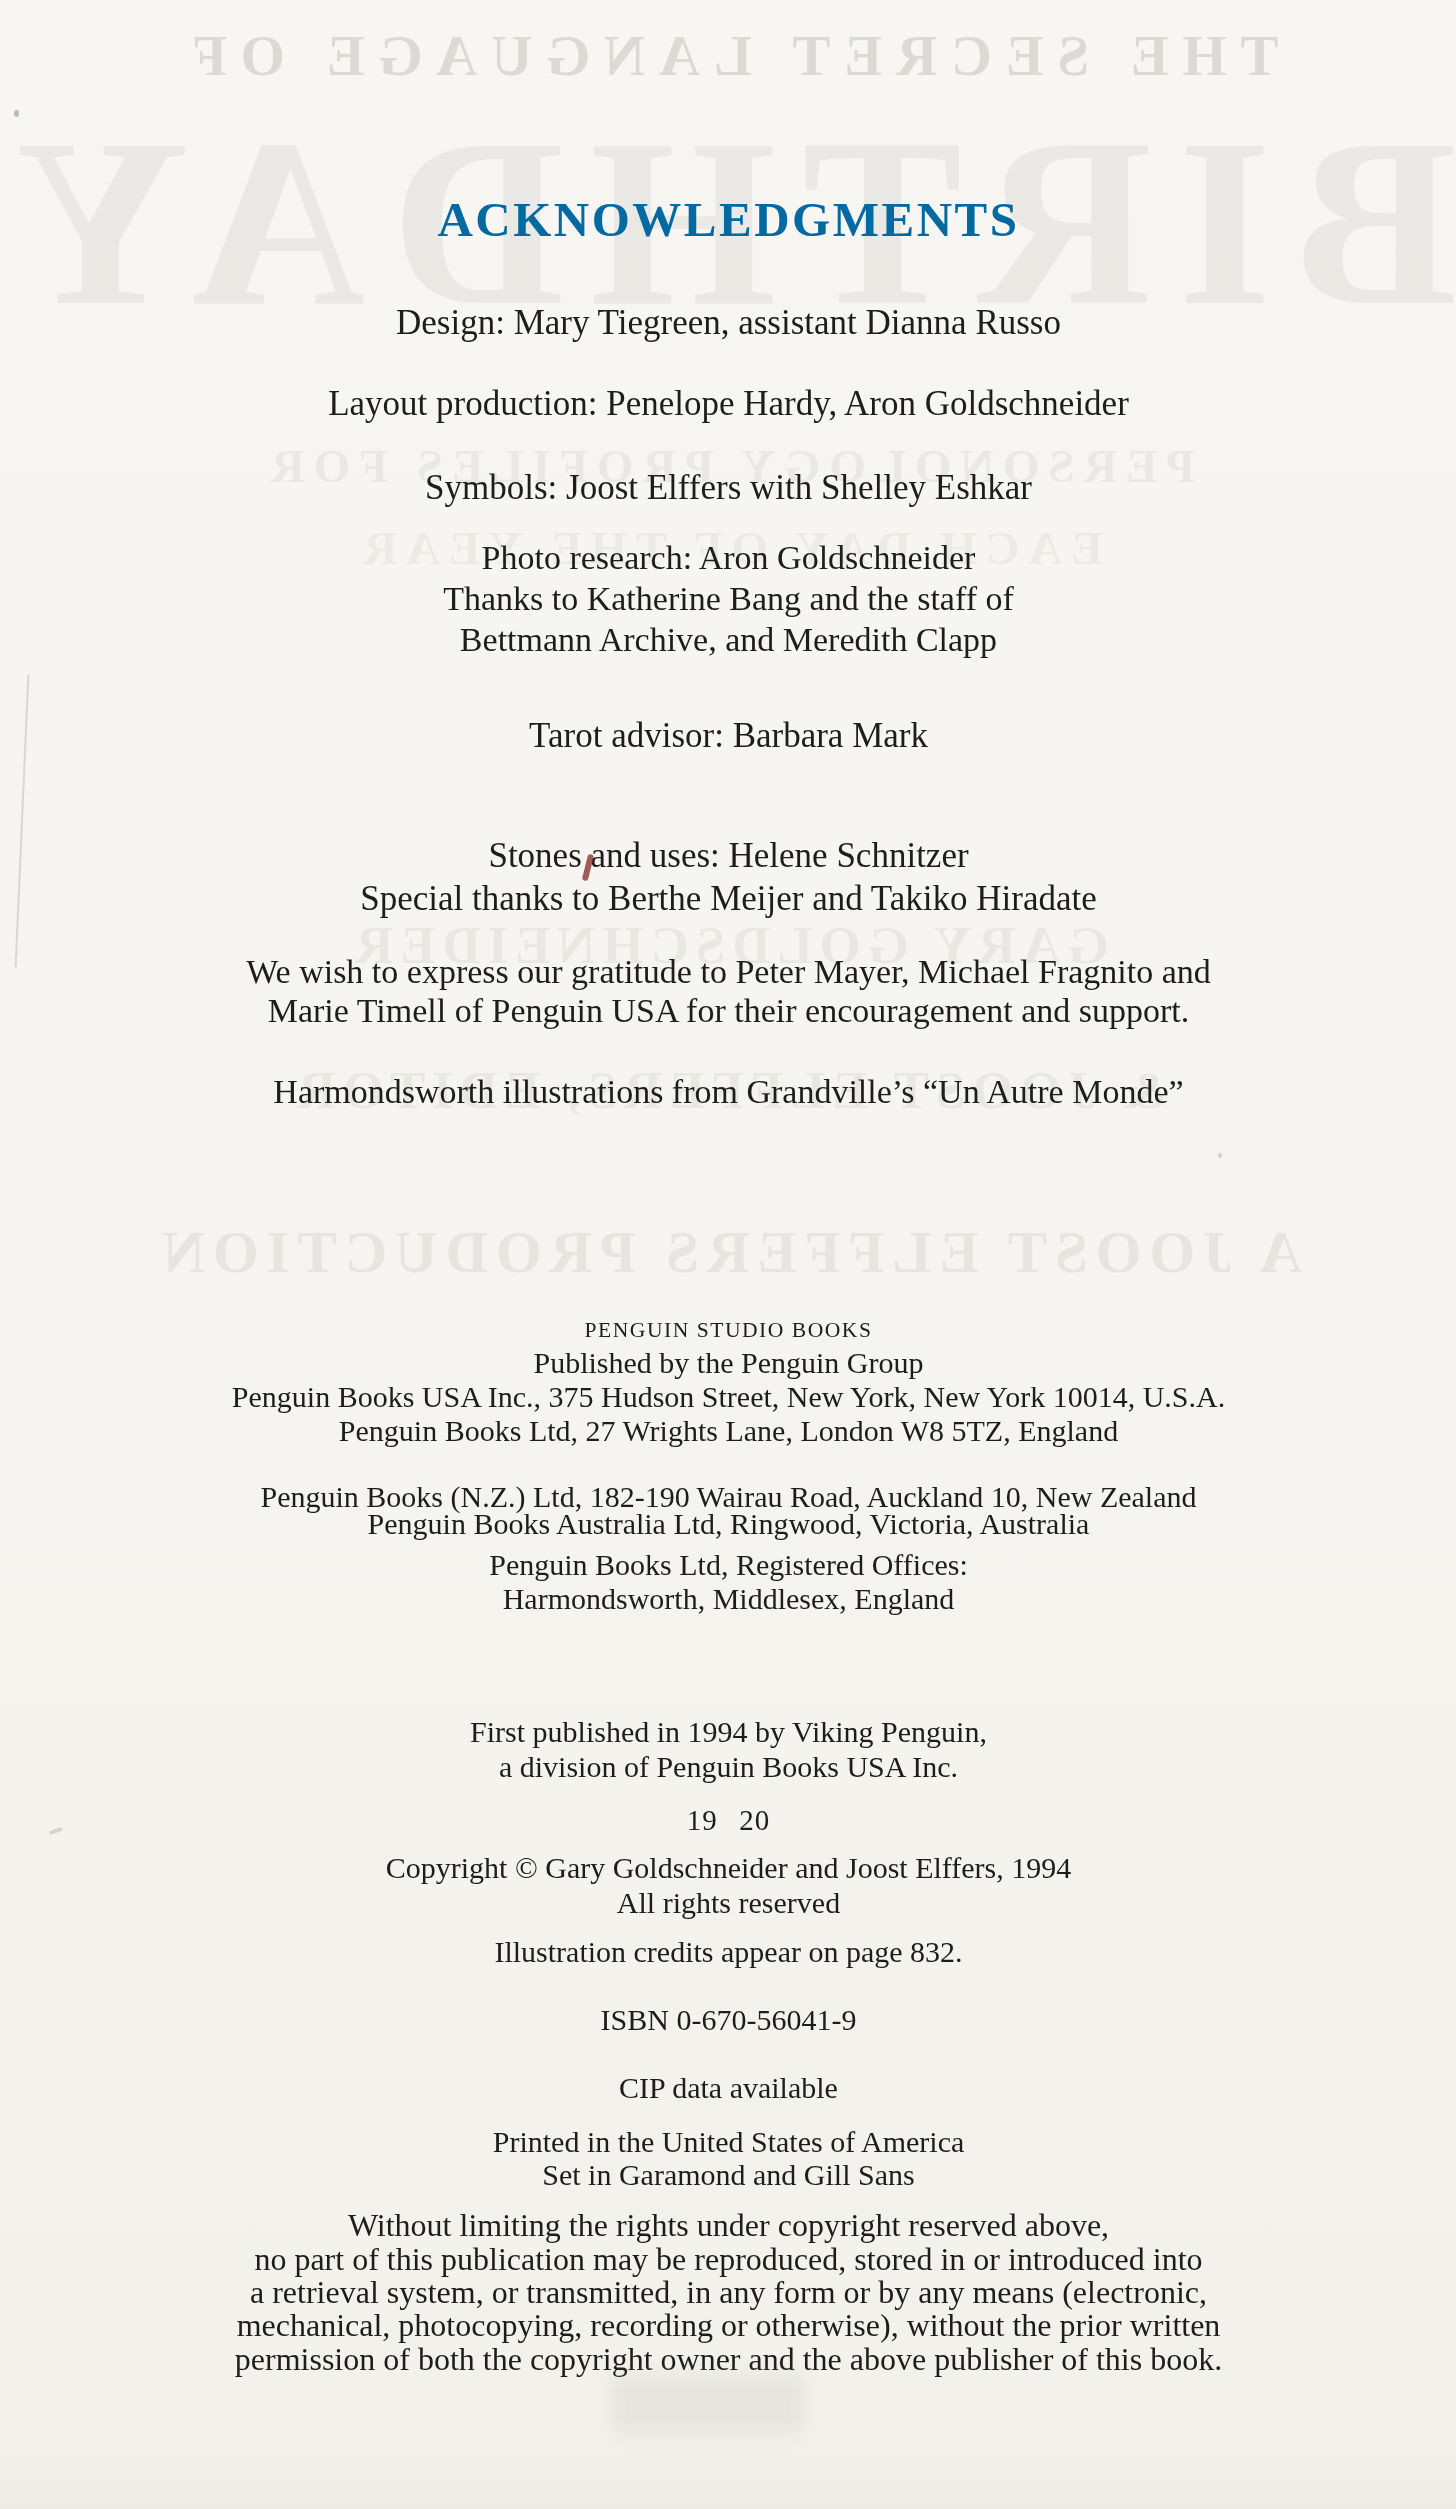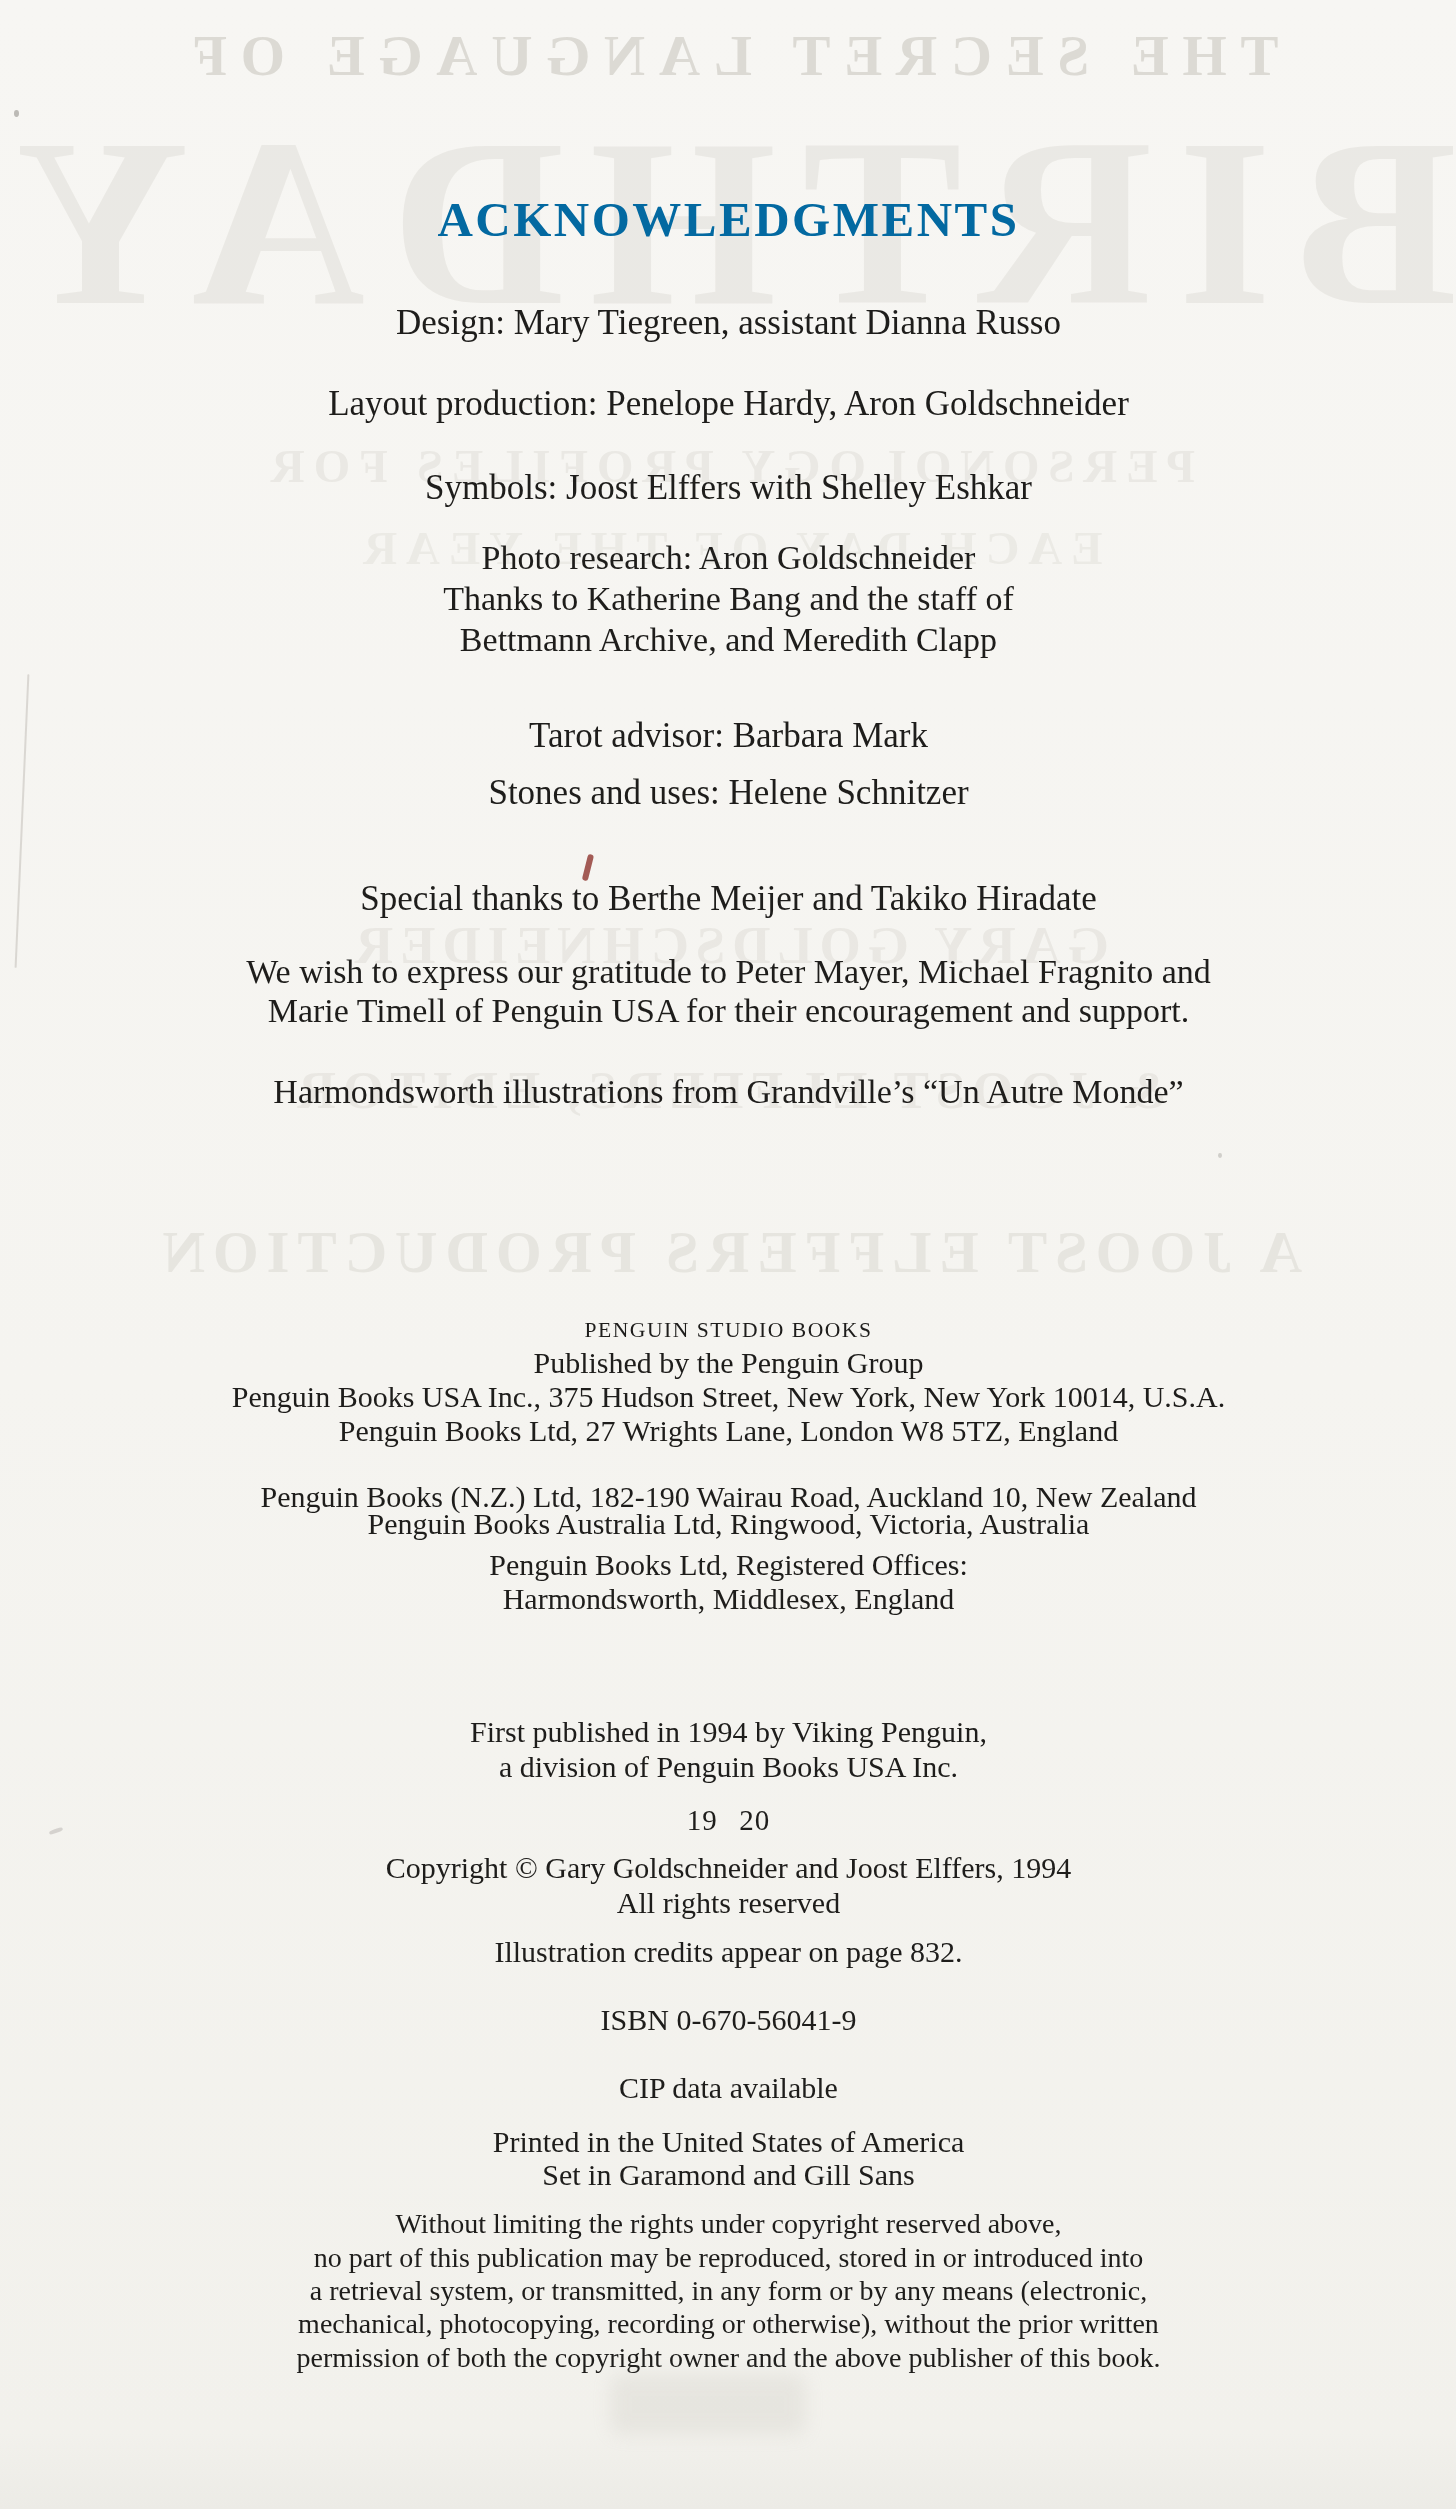--- a/index.html
+++ b/index.html
@@ -21,21 +21,21 @@
   .line{
     position:absolute;left:0;width:100%;text-align:center;line-height:1.05;
     white-space:nowrap;
   }
   .t-title{font-size:49px;letter-spacing:2.5px;font-weight:bold;color:#0369a1;}
   .t-credit{font-size:35px;margin-top:11px;}
   .t-small-credit{font-size:34px;}
   .t-pub{font-size:30px;}
   .t-imprint{font-size:21.6px;letter-spacing:1.5px;}
   .t-num{font-size:29px;font-weight:normal;letter-spacing:1px;}
-  .t-legal{font-size:28px;}
+  .t-legal{font-size:32px;}
   .italic{}
   .num-gap{display:inline-block;margin:0 10.8px;}
   
   .ghost{
     position:absolute;left:0;width:100%;text-align:center;line-height:1;
     transform:scaleX(-1);
     font-weight:bold;color:#76705f;white-space:nowrap;pointer-events:none;
   }
   .g-series{top:27.4px;font-size:57px;letter-spacing:13.7px;opacity:.20;}
   .g-title{top:102px;font-size:240px;letter-spacing:25.5px;opacity:.09;}
@@ -78,21 +78,21 @@
 
 <div class="line t-title" style="top:194px">ACKNOWLEDGMENTS</div>
 
 <div class="line t-credit" style="top:294px">Design: Mary Tiegreen, assistant Dianna Russo</div>
 <div class="line t-credit" style="top:375px">Layout production: Penelope Hardy, Aron Goldschneider</div>
 <div class="line t-credit" style="top:459px">Symbols: Joost Elffers with Shelley Eshkar</div>
 <div class="line t-small-credit" style="top:540px">Photo research: Aron Goldschneider</div>
 <div class="line t-small-credit" style="top:581px">Thanks to Katherine Bang and the staff of</div>
 <div class="line t-small-credit" style="top:622px">Bettmann Archive, and Meredith Clapp</div>
 <div class="line t-credit" style="top:707px">Tarot advisor: Barbara Mark</div>
-<div class="line t-credit" style="top:764px">Stones and uses: Helene Schnitzer</div>
+<div class="line t-credit" style="top:827px">Stones and uses: Helene Schnitzer</div>
 <div class="line t-credit" style="top:870px">Special thanks to Berthe Meijer and Takiko Hiradate</div>
 
 <div class="red-mark"></div>
 
 <div class="line t-small-credit" style="top:954px">We wish to express our gratitude to Peter Mayer, Michael Fragnito and</div>
 <div class="line t-small-credit" style="top:993px">Marie Timell of Penguin USA for their encouragement and support.</div>
 
 <div class="line t-small-credit" style="top:1074px">
   <span>Harmondsworth illustrations from Grandville’s </span><span class="italic">“Un Autre Monde”</span>
 </div>

